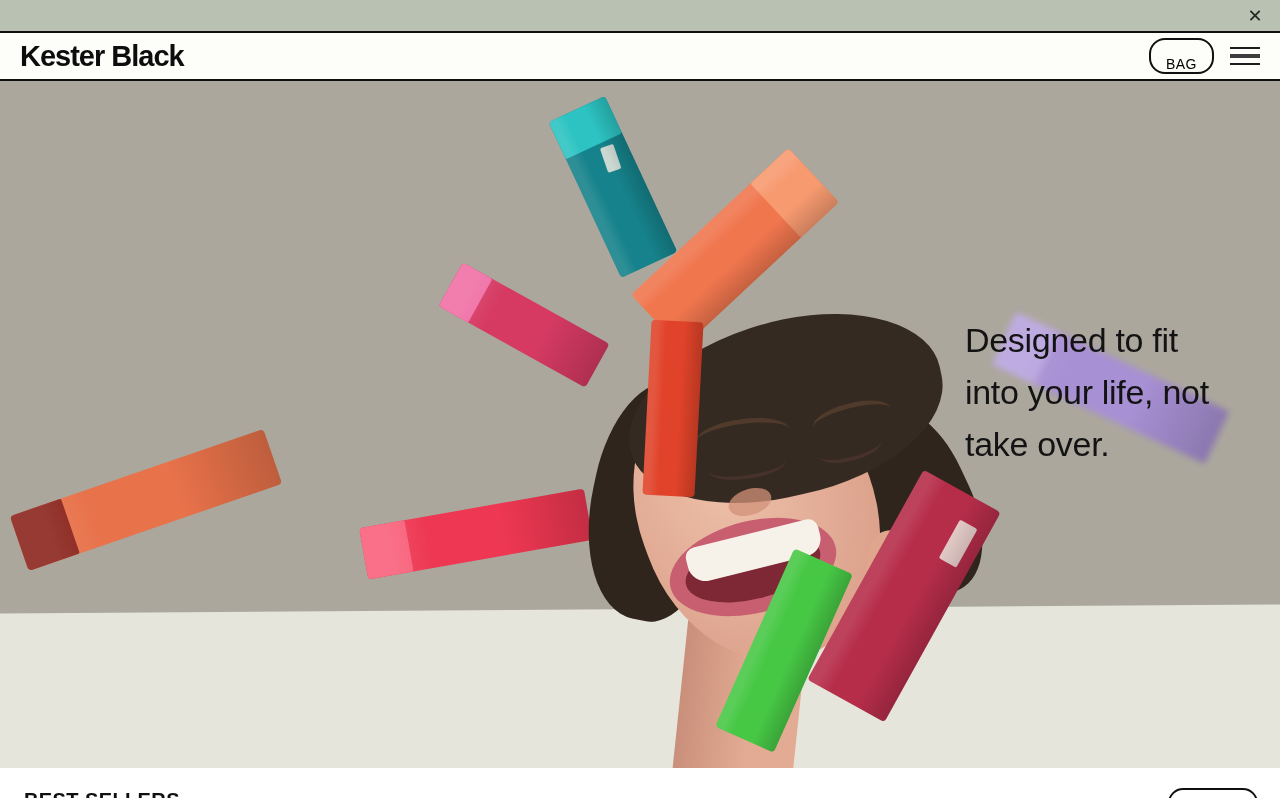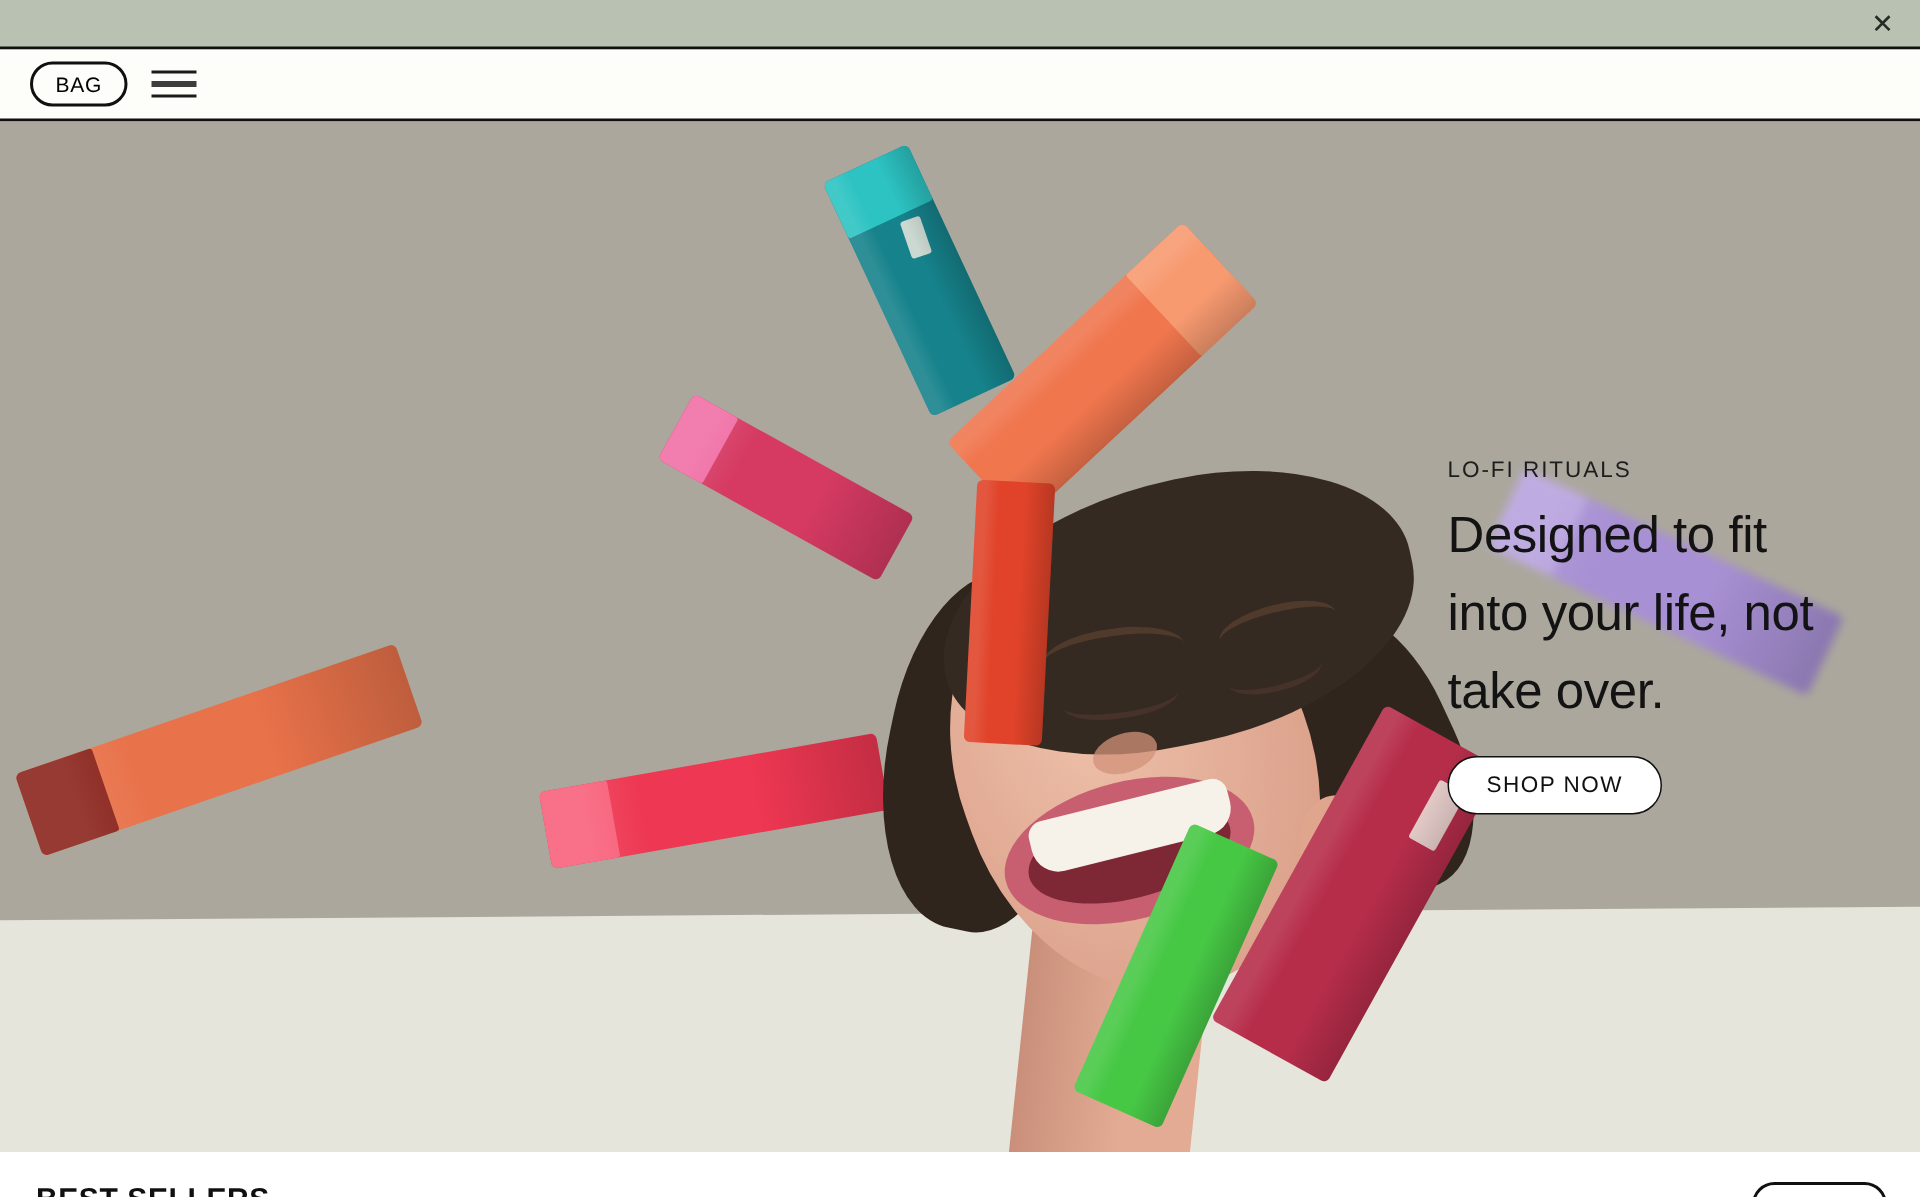--- a/index.html
+++ b/index.html
@@ -12,21 +12,21 @@
   .banner-text { padding-left:30px; font-size:13px; letter-spacing:.6px; color:#16211a; }
   .banner-close { position:absolute; right:12px; top:3px; width:26px; height:26px;
     background:none; border:none; font-size:18px; line-height:26px; color:#222b24; cursor:pointer; }
 
   
   .header { position:relative; height:48px; background:#fdfdfa;
     border-bottom:2px solid #101010; display:flex; align-items:center; justify-content:space-between;
     padding:0 20px; }
   .logo { font-size:29px; font-weight:700; letter-spacing:-1px; color:#0d0d0d; cursor:pointer; }
   .header-right { display:flex; align-items:center; gap:16px; }
-  .bag-btn { height:30px; padding:0 15px; background:#fdfdfa; border:2px solid #101010;
+  .bag-btn { height:20px; padding:16px 15px; background:#fdfdfa; border:2px solid #101010;
     border-radius:16px; font-size:14px; letter-spacing:.5px; font-weight:500; cursor:pointer;
     font-family:"Liberation Sans", sans-serif; }
   .burger { width:30px; height:22px; display:flex; flex-direction:column; justify-content:space-between;
     background:none; border:none; cursor:pointer; padding:2px 0; }
   .burger span { display:block; width:100%; background:#1b1b1b; }
   .burger .l1,.burger .l3 { height:2px; }
   .burger .l2 { height:4px; background:#3d3d3d; }
 
   
   .hero { position:relative; height:687px; background:var(--hero-bg-top,#aba79d); overflow:hidden; }
@@ -106,20 +106,21 @@
     background:#fff; border:2px solid #101010; border-radius:17px; cursor:pointer; }
 </style>
 </head>
 <body>
 
 <div class="banner">
   <button class="banner-close">✕</button>
 </div>
 
 <div class="header">
+  <div class="logo">Kester Black</div>
   <div class="header-right">
     <button class="bag-btn">BAG</button>
     <button class="burger">
       <span class="l1"></span>
         <span class="l2"></span>
         <span class="l3"></span>
     </button>
   </div>
 </div>
 
@@ -152,25 +153,23 @@
     <div class="eye-r"></div>
     <div class="nose-shadow"></div>
     <div class="lips"></div>
     <div class="mouth"></div>
     <div class="teeth"></div>
     <div class="ear"></div>
     <div class="ear-inner"></div>
   </div>
 
   <div class="hero-copy">
-    <div class="hero-eyebrow">LO-FI RITUALS</div>
     <div class="hero-heading">Designed to fit
 into your life, not
 take over.</div>
-    <button class="hero-cta">SHOP NOW</button>
   </div>
 
 </div>
 
 <div class="bottom-section">
   <div class="best-sellers">BEST SELLERS</div>
   <button class="partial-pill"></button>
 </div>
 
 </body></html>

